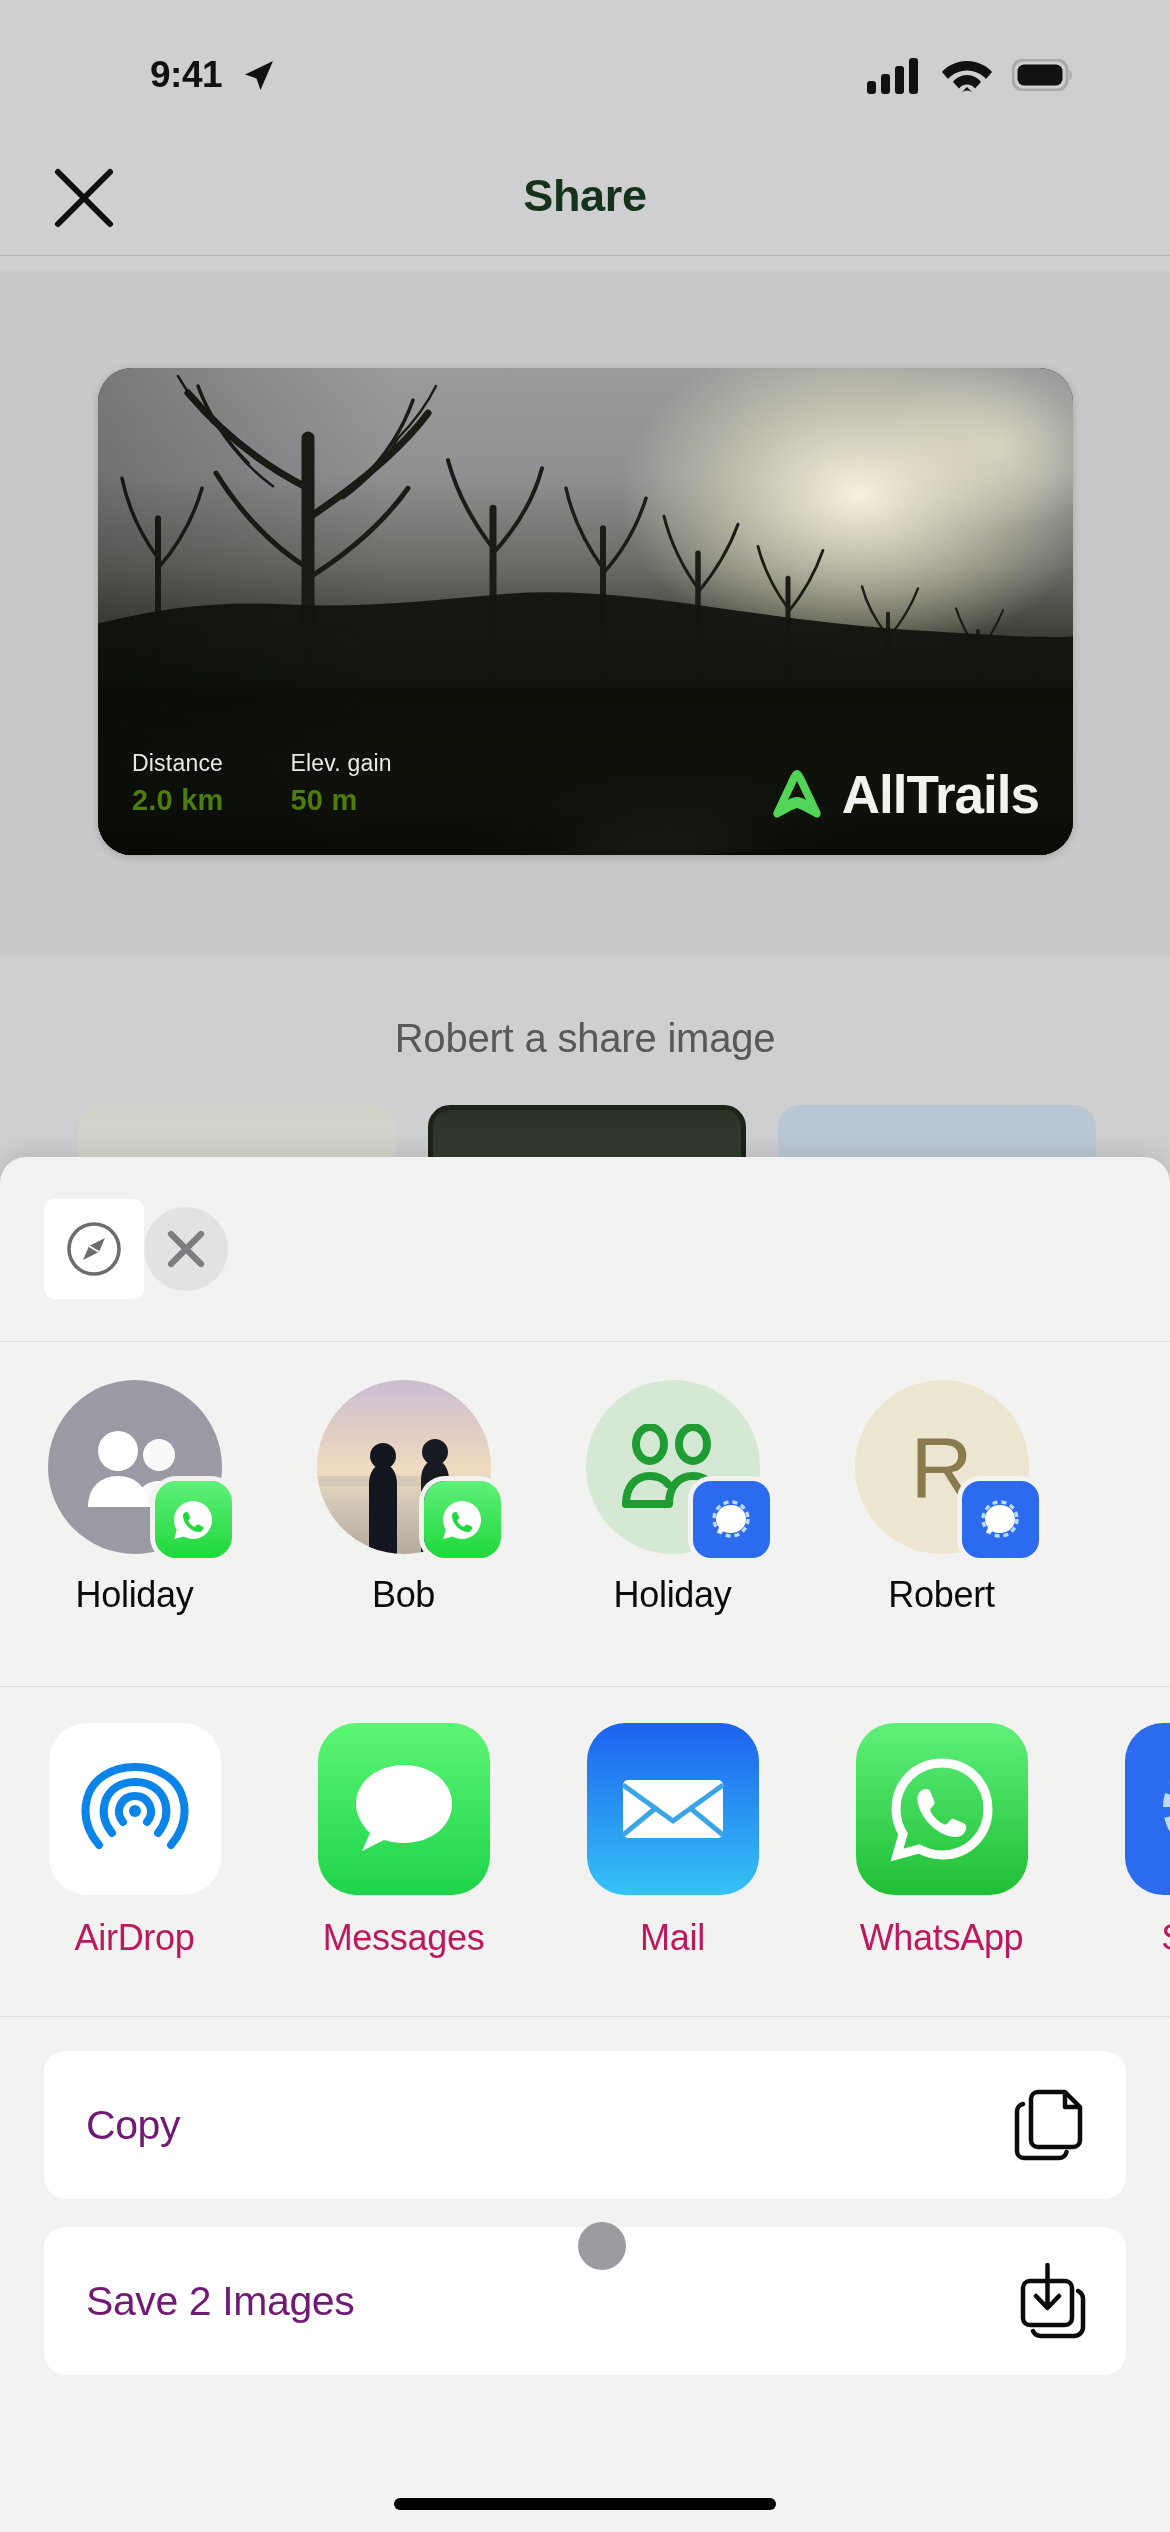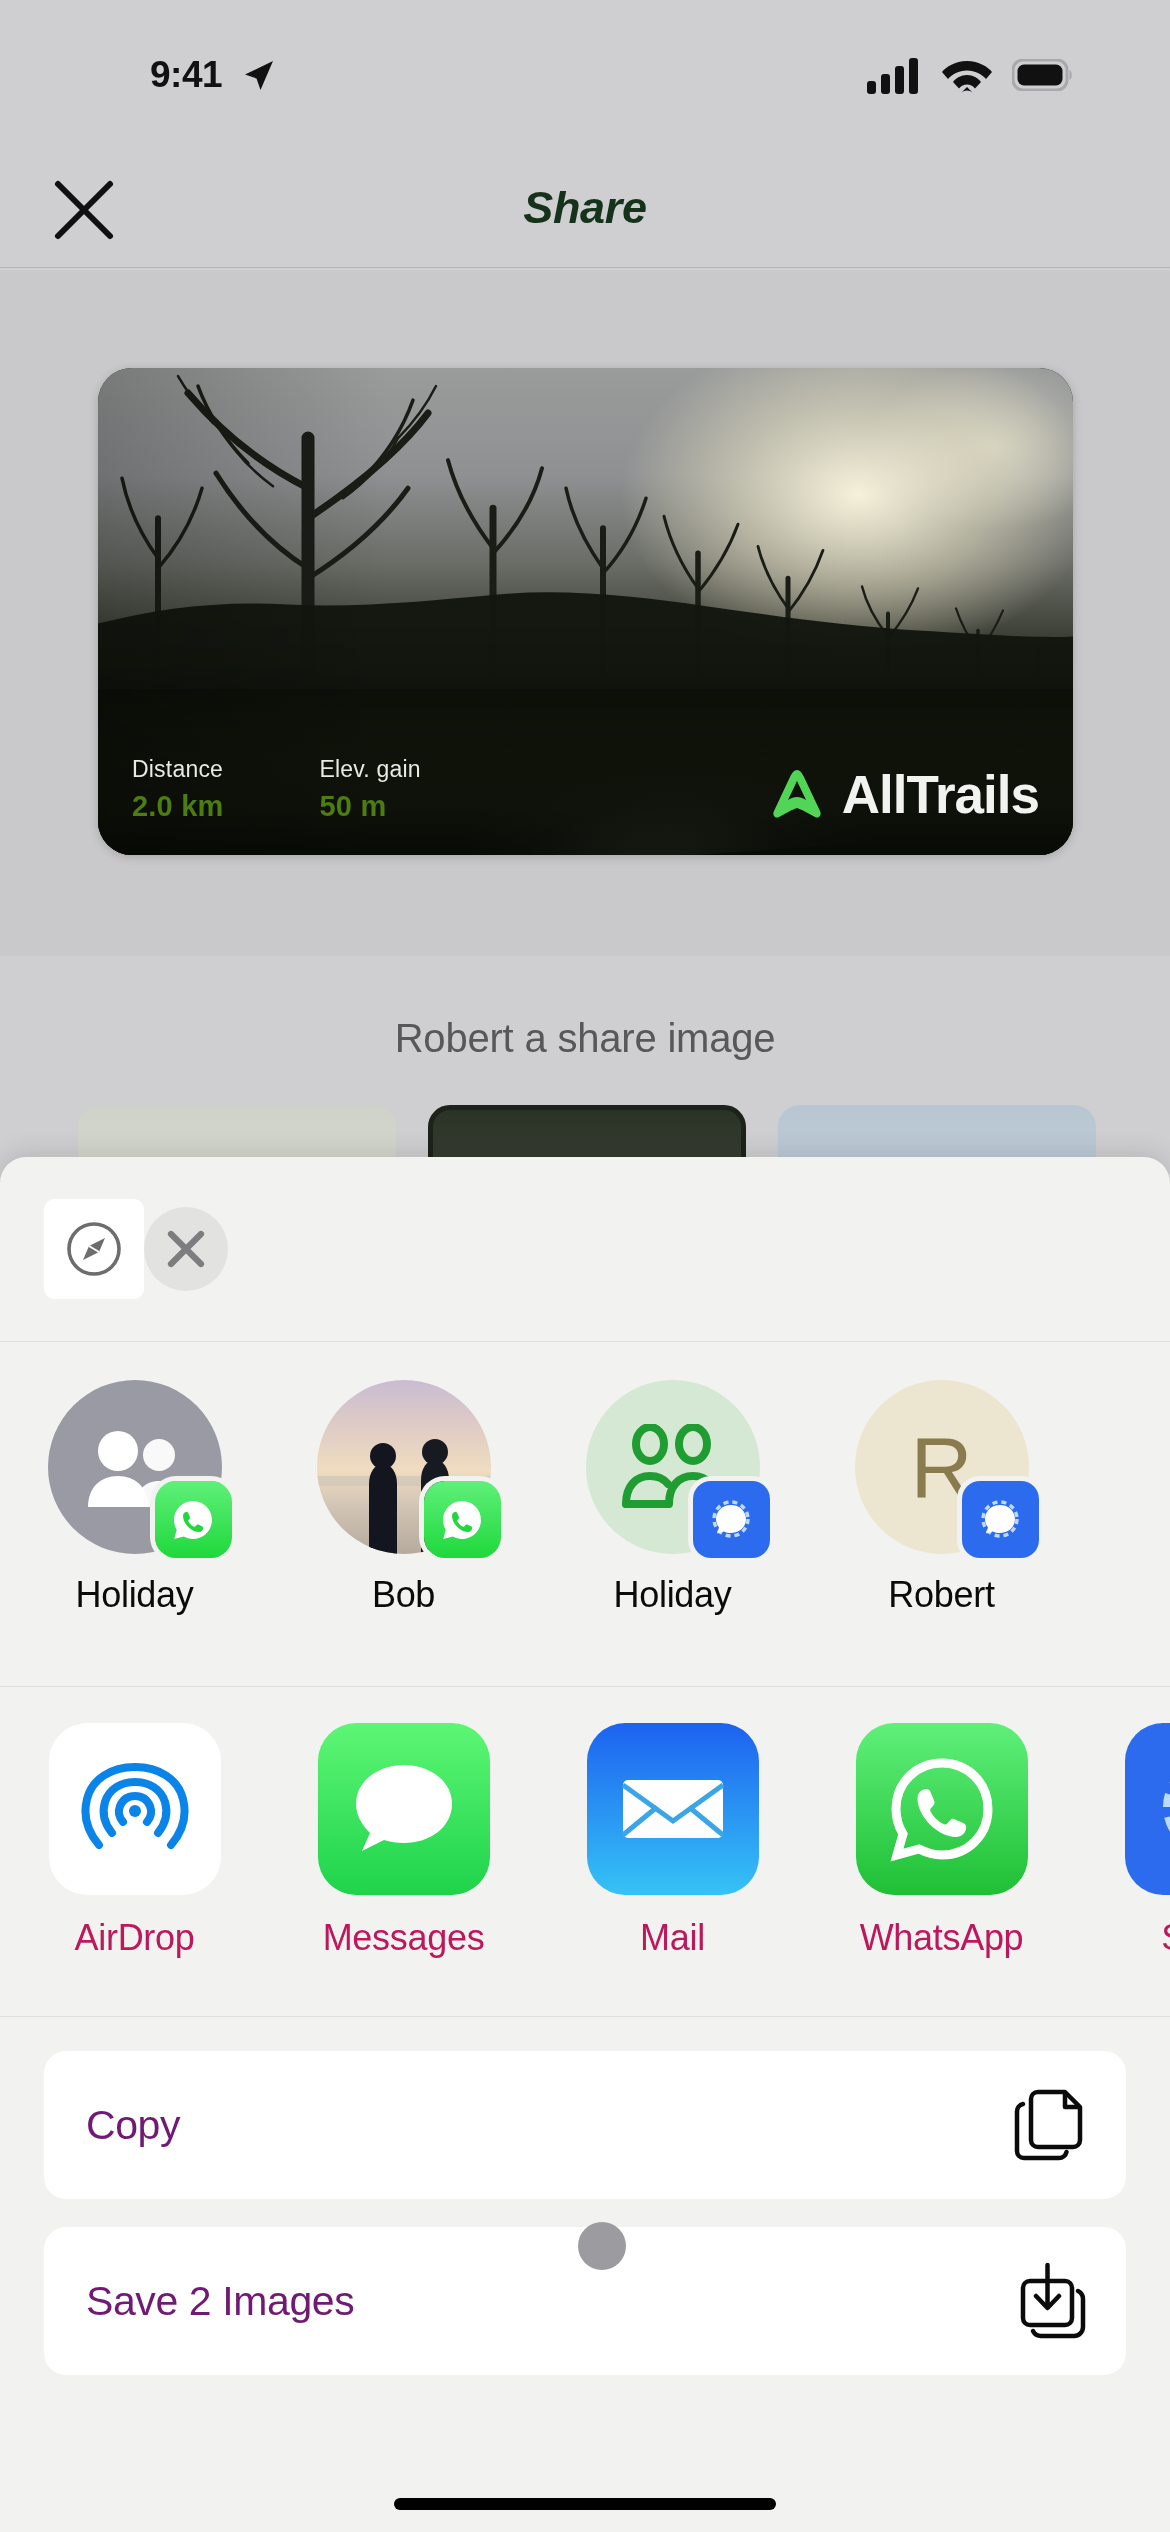--- a/index.html
+++ b/index.html
@@ -27,23 +27,22 @@
     display:flex; align-items:center; justify-content:space-between;
     padding:0 96px 0 110px;
   }
   .sb-left{ display:flex; align-items:center; gap:16px; }
   .sb-time{ font-size:37px; font-weight:700; color:#111; letter-spacing:-0.5px;
             font-family:"Liberation Sans", sans-serif;margin-left:40px; }
   .sb-right{ display:flex; align-items:center; gap:19px; }
 
   
   #nav-header{
-    position:absolute; top:148px; left:0; width:1170px; height:120px;
+    position:absolute; top:136px; left:0; width:1170px; height:120px;
     border-bottom:1.5px solid #b6b6b9;
-    font-style:italic;
   }
   #close-x{
     position:absolute; left:50px; top:28px; width:68px; height:68px;
     cursor:pointer;
   }
   #nav-title{
     position:absolute; left:0; top:0; width:1170px; height:120px;
     display:flex; align-items:center; justify-content:center;
     font-size:45px; font-weight:700; color:#14331a; letter-spacing:-0.3px;
   }
@@ -75,21 +74,21 @@
     background:radial-gradient(ellipse 70% 120% at 40% 110%, rgba(112,116,96,.42) 0%, rgba(60,64,50,.16) 45%, rgba(0,0,0,0) 72%);
     transform:rotate(-4deg);
   }
   .vignette{
     position:absolute; inset:0;
     background:
       linear-gradient(180deg, rgba(0,0,0,0) 55%, rgba(0,0,0,.45) 88%, rgba(0,0,0,.6) 100%),
       linear-gradient(90deg, rgba(0,0,0,.22) 0%, rgba(0,0,0,0) 30%);
   }
   .card-stats{
-    position:absolute; left:34px; bottom:32px; display:flex; gap:96px;
+    position:absolute; left:34px; bottom:38px; display:flex; gap:67px;
   }
   .stat-label{ font-size:23px; color:#e9e9e6; letter-spacing:.2px; margin-bottom:7px; }
   .stat-value{ font-size:29px; color:#4d7c0f; font-weight:700; letter-spacing:.2px; }
   .brand{
     position:absolute; right:34px; bottom:30px;
     display:flex; align-items:center; gap:14px;
   }
   .brand-text{ font-size:53px; font-weight:700; color:#f2f2f0; letter-spacing:-1px; }
 
   

